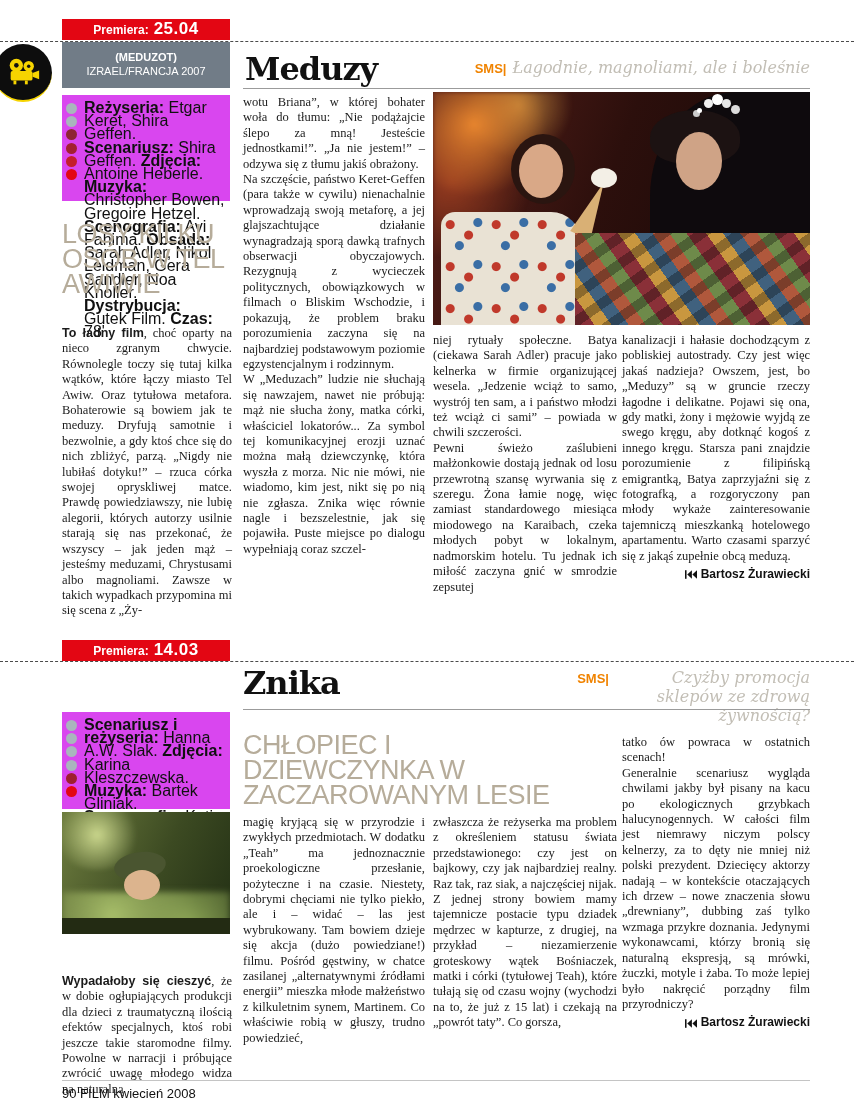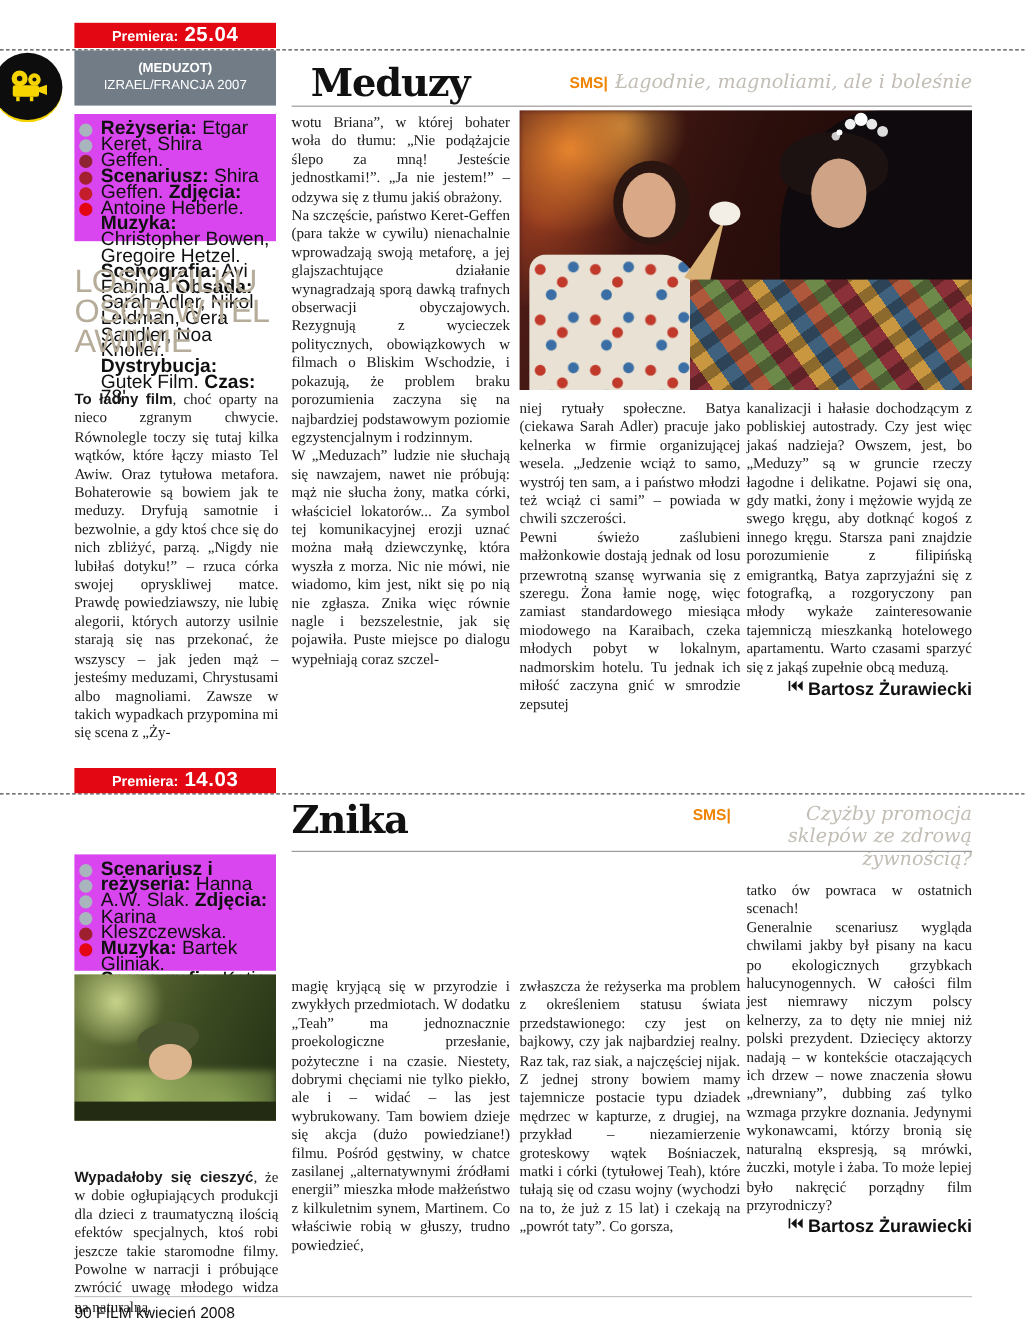--- a/index.html
+++ b/index.html
@@ -30,22 +30,22 @@
   .smsrow{position:absolute;display:flex;align-items:flex-start;gap:6px;}
   .smslabel{color:#f08300;font-weight:bold;font-size:13px;padding-top:3px;white-space:nowrap;}
   .smsquote{font-family:"DejaVu Serif",serif;font-style:italic;font-size:16px;color:#c2beb5;
             line-height:19px;text-align:right;}
   .titlerule{position:absolute;left:243px;width:567px;height:0;border-top:1px solid #9b9b9b;}
 
   
   .bodycol{position:absolute;font-family:"Liberation Serif",serif;font-size:12.5px;line-height:15.4px;
            color:#1a1a1a;text-align:justify;white-space:pre-line;}
   .lead{font-family:"Liberation Sans",sans-serif;font-weight:bold;font-size:12.5px;white-space:normal;}
-  .byline{display:flex;justify-content:flex-end;align-items:flex-start;gap:4px;white-space:normal;
-          font-family:"Liberation Sans",sans-serif;font-weight:bold;font-size:15px;color:#111;margin-top:3px;}
+  .byline{display:flex;justify-content:flex-end;align-items:center;gap:4px;white-space:normal;
+          font-family:"Liberation Sans",sans-serif;font-weight:bold;font-size:12px;color:#111;margin-top:3px;}
   .byline svg{display:block;}
 
   
   .footrule{position:absolute;left:62px;top:1080px;width:748px;height:0;border-top:1px solid #c4c4c4;}
   .footer{position:absolute;left:62px;top:1086px;font-size:13px;color:#111;}
   .footer .fb{font-weight:normal;}
 
   
   .brandcircle{position:absolute;left:-6px;top:44px;width:58px;height:58px;background:#0d0d0d;
                border-radius:50%;display:flex;align-items:center;justify-content:center;
@@ -120,21 +120,21 @@
         <span class="bullet" style="background: rgb(169, 181, 189);"></span>
         <span class="bullet" style="background: rgb(142, 36, 51);"></span>
         <span class="bullet" style="background: rgb(163, 32, 49);"></span>
         <span class="bullet" style="background: rgb(196, 30, 45);"></span>
         <span class="bullet" style="background: rgb(227, 6, 19);"></span>
       </span><span><b>Reżyseria:</b> Etgar Keret, Shira Geffen. <b>Scenariusz:</b> Shira Geffen. <b>Zdjęcia:</b> Antoine Heberle. <b>Muzyka:</b> Christopher Bowen, Gregoire Hetzel. <b>Scenografia:</b> Avi Fahima. <b>Obsada:</b> Sarah Adler, Nikol Leidman, Gera Sandler, Noa Knoller. <b>Dystrybucja:</b> Gutek Film. <b>Czas:</b> 78'</span>
   </div>
 
   <div class="headline" style="left:62px;top:222px;width:175px">LOSY KILKU OSÓB W TEL AWIWIE</div>
 
-  <div class="ftitle" style="left:259px;top:50px">Meduzy</div>
+  <div class="ftitle" style="left:245px;top:50px">Meduzy</div>
   <div class="smsrow" style="top:58px;right:44px">
     <span class="smslabel">SMS|</span>
       <span class="smsquote" style="white-space:nowrap">Łagodnie, magnoliami, ale i boleśnie</span>
   </div>
   <div class="titlerule" style="top:88px"></div>
 
   <div class="photo1">
     <div class="p1-bokeh"></div>
     <div class="p1-dress"></div>
     <div class="p1-girl-hair"></div>
@@ -194,20 +194,21 @@
     <div class="p2-log"></div>
   </div>
 
   <div class="ftitle" style="left:243px;top:664px">Znika</div>
   <div class="smsrow" style="top:668px;right:44px">
     <span class="smslabel">SMS|</span>
       <span class="smsquote" style="width:195px">Czyżby promocja sklepów ze zdrową żywnością?</span>
   </div>
   <div class="titlerule" style="top:709px"></div>
 
+  <div class="headline" style="left:243px;top:733px;width:335px">CHŁOPIEC I DZIEWCZYNKA W ZACZAROWANYM LESIE</div>
 
   <div class="bodycol" style="left:62px;top:974px;width:170px"><span class="lead">Wypadałoby się cieszyć</span><span>, że w dobie ogłupiających produkcji dla dzieci z traumatyczną ilością efektów specjalnych, ktoś robi jeszcze takie staromodne filmy. Powolne w narracji i próbujące zwrócić uwagę młodego widza na naturalną</span></div>
 
   <div class="bodycol" style="left:243px;top:815px;width:182px">magię kryjącą się w przyrodzie i zwykłych przedmiotach. W dodatku „Teah” ma jednoznacznie proekologiczne przesłanie, pożyteczne i na czasie. Niestety, dobrymi chęciami nie tylko piekło, ale i – widać – las jest wybrukowany. Tam bowiem dzieje się akcja (dużo powiedziane!) filmu. Pośród gęstwiny, w chatce zasilanej „alternatywnymi źródłami energii” mieszka młode małżeństwo z kilkuletnim synem, Martinem. Co właściwie robią w głuszy, trudno powiedzieć,</div>
 
   <div class="bodycol" style="left:433px;top:815px;width:184px">zwłaszcza że reżyserka ma problem z określeniem statusu świata przedstawionego: czy jest on bajkowy, czy jak najbardziej realny. Raz tak, raz siak, a najczęściej nijak.
 Z jednej strony bowiem mamy tajemnicze postacie typu dziadek mędrzec w kapturze, z drugiej, na przykład – niezamierzenie groteskowy wątek Bośniaczek, matki i córki (tytułowej Teah), które tułają się od czasu wojny (wychodzi na to, że już z 15 lat) i czekają na „powrót taty”. Co gorsza,</div>
 
   <div class="bodycol" style="left:622px;top:735px;width:188px"><span>tatko ów powraca w ostatnich scenach!
 Generalnie scenariusz wygląda chwilami jakby był pisany na kacu po ekologicznych grzybkach halucynogennych. W całości film jest niemrawy niczym polscy kelnerzy, za to dęty nie mniej niż polski prezydent. Dziecięcy aktorzy nadają – w kontekście otaczających ich drzew – nowe znaczenia słowu „drewniany”, dubbing zaś tylko wzmaga przykre doznania. Jedynymi wykonawcami, którzy bronią się naturalną ekspresją, są mrówki, żuczki, motyle i żaba. To może lepiej było nakręcić porządny film przyrodniczy?</span><div class="byline">

